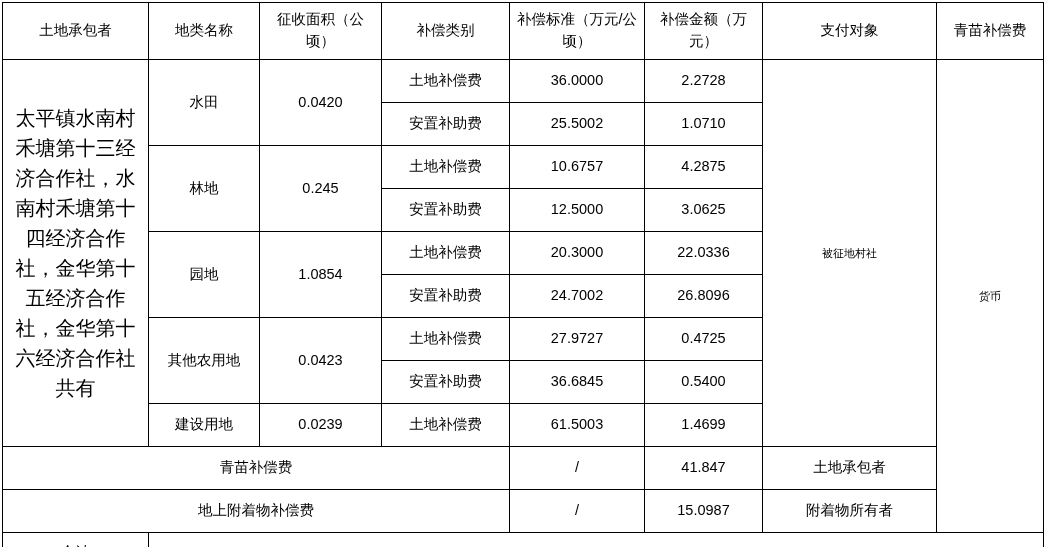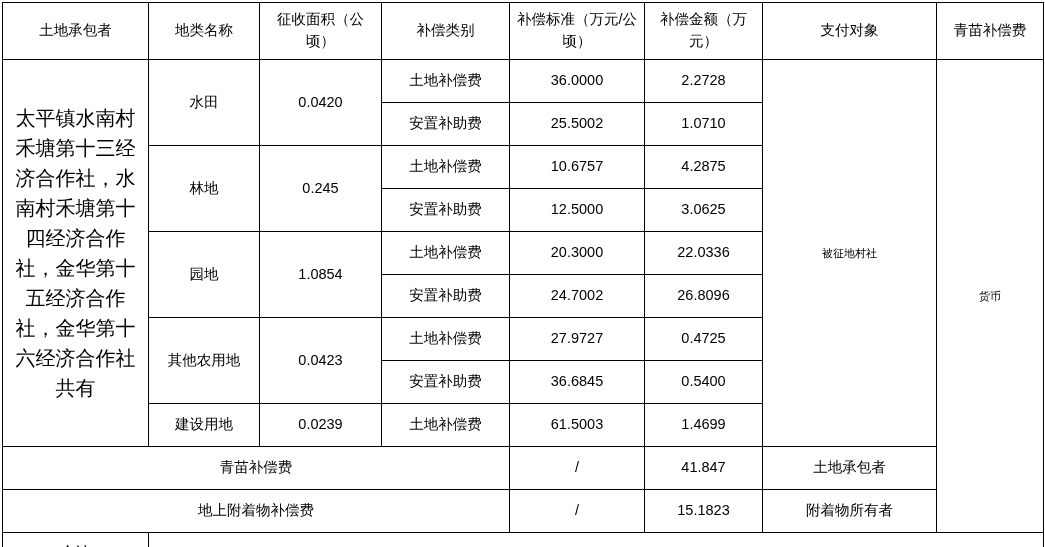--- a/index.html
+++ b/index.html
@@ -142,21 +142,21 @@
     <tr class="body-row">
       <td colspan="4">青苗补偿费</td>
       <td>/</td>
       <td>41.847</td>
       <td>土地承包者</td>
     </tr>
 
     <tr class="body-row">
       <td colspan="4">地上附着物补偿费</td>
       <td>/</td>
-      <td>15.1823</td>
+      <td>15.0987</td>
       <td>附着物所有者</td>
       <td></td>
     </tr>
 
     <tr class="total-row">
       <td>合计</td>
       <td colspan="7">113.7464</td>
     </tr>
   </tbody>
 </table>

